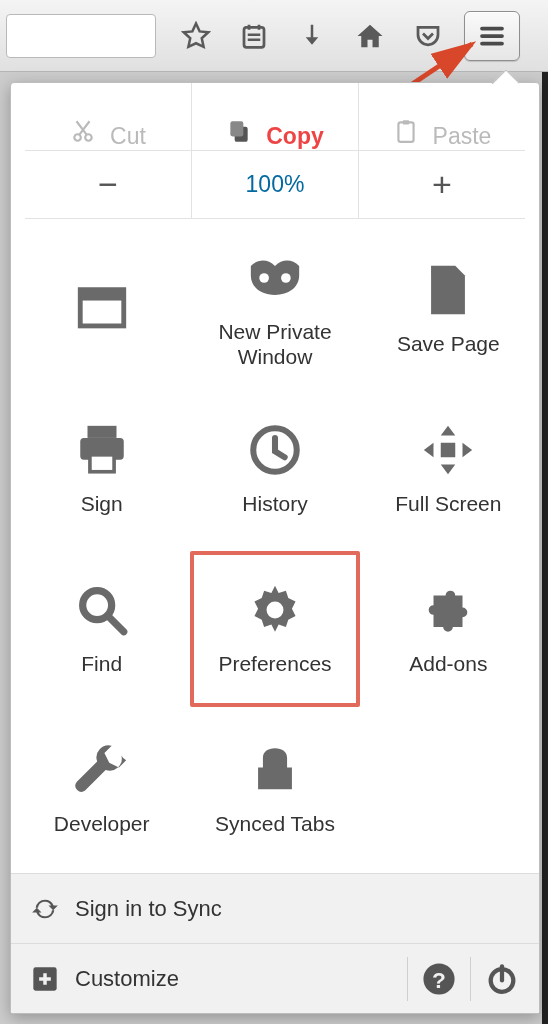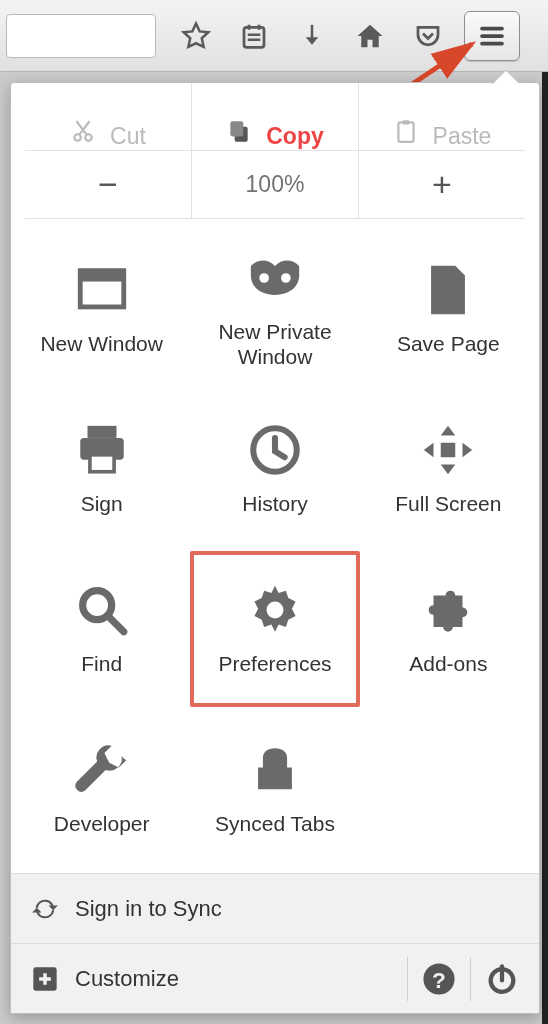--- a/index.html
+++ b/index.html
@@ -115,21 +115,21 @@
     margin:0 14px;
   }
   .zoom-cell{
     flex:1;
     display:flex;align-items:center;justify-content:center;
     font-size:34px;
     color:#555;
     border-right:1px solid #e2e2e2;
   }
   .zoom-cell:last-child{border-right:none;}
-  .zoom-level{font-size:23px;color:#737373;}
+  .zoom-level{font-size:23px;color:#0369a1;}
 
   
   .grid{
     flex:1;
     display:grid;
     grid-template-columns:repeat(3,1fr);
     grid-auto-rows:160px;
     padding:10px 4px 0 4px;
   }
   .grid-item{
@@ -295,21 +295,20 @@
 
   <div class="grid">
 
     <div class="grid-item">
       <span class="ico">
         <svg viewBox="0 0 48 48">
             <rect x="6" y="8" width="36" height="30" fill="none" stroke="currentColor" stroke-width="4"></rect>
             <rect x="6" y="8" width="36" height="9" fill="currentColor"></rect>
           </svg>
       </span>
-      <span>New Window</span>
     </div>
 
     <div class="grid-item">
       <span class="ico">
         <svg viewBox="0 0 48 48">
             <path d="M4 14c6-6 14-6 20 0 6-6 14-6 20 0v8c0 10-9 16-20 16S4 32 4 22v-8z"></path>
             <circle cx="15" cy="24" r="4" fill="#fff"></circle>
             <circle cx="33" cy="24" r="4" fill="#fff"></circle>
           </svg>
       </span>

